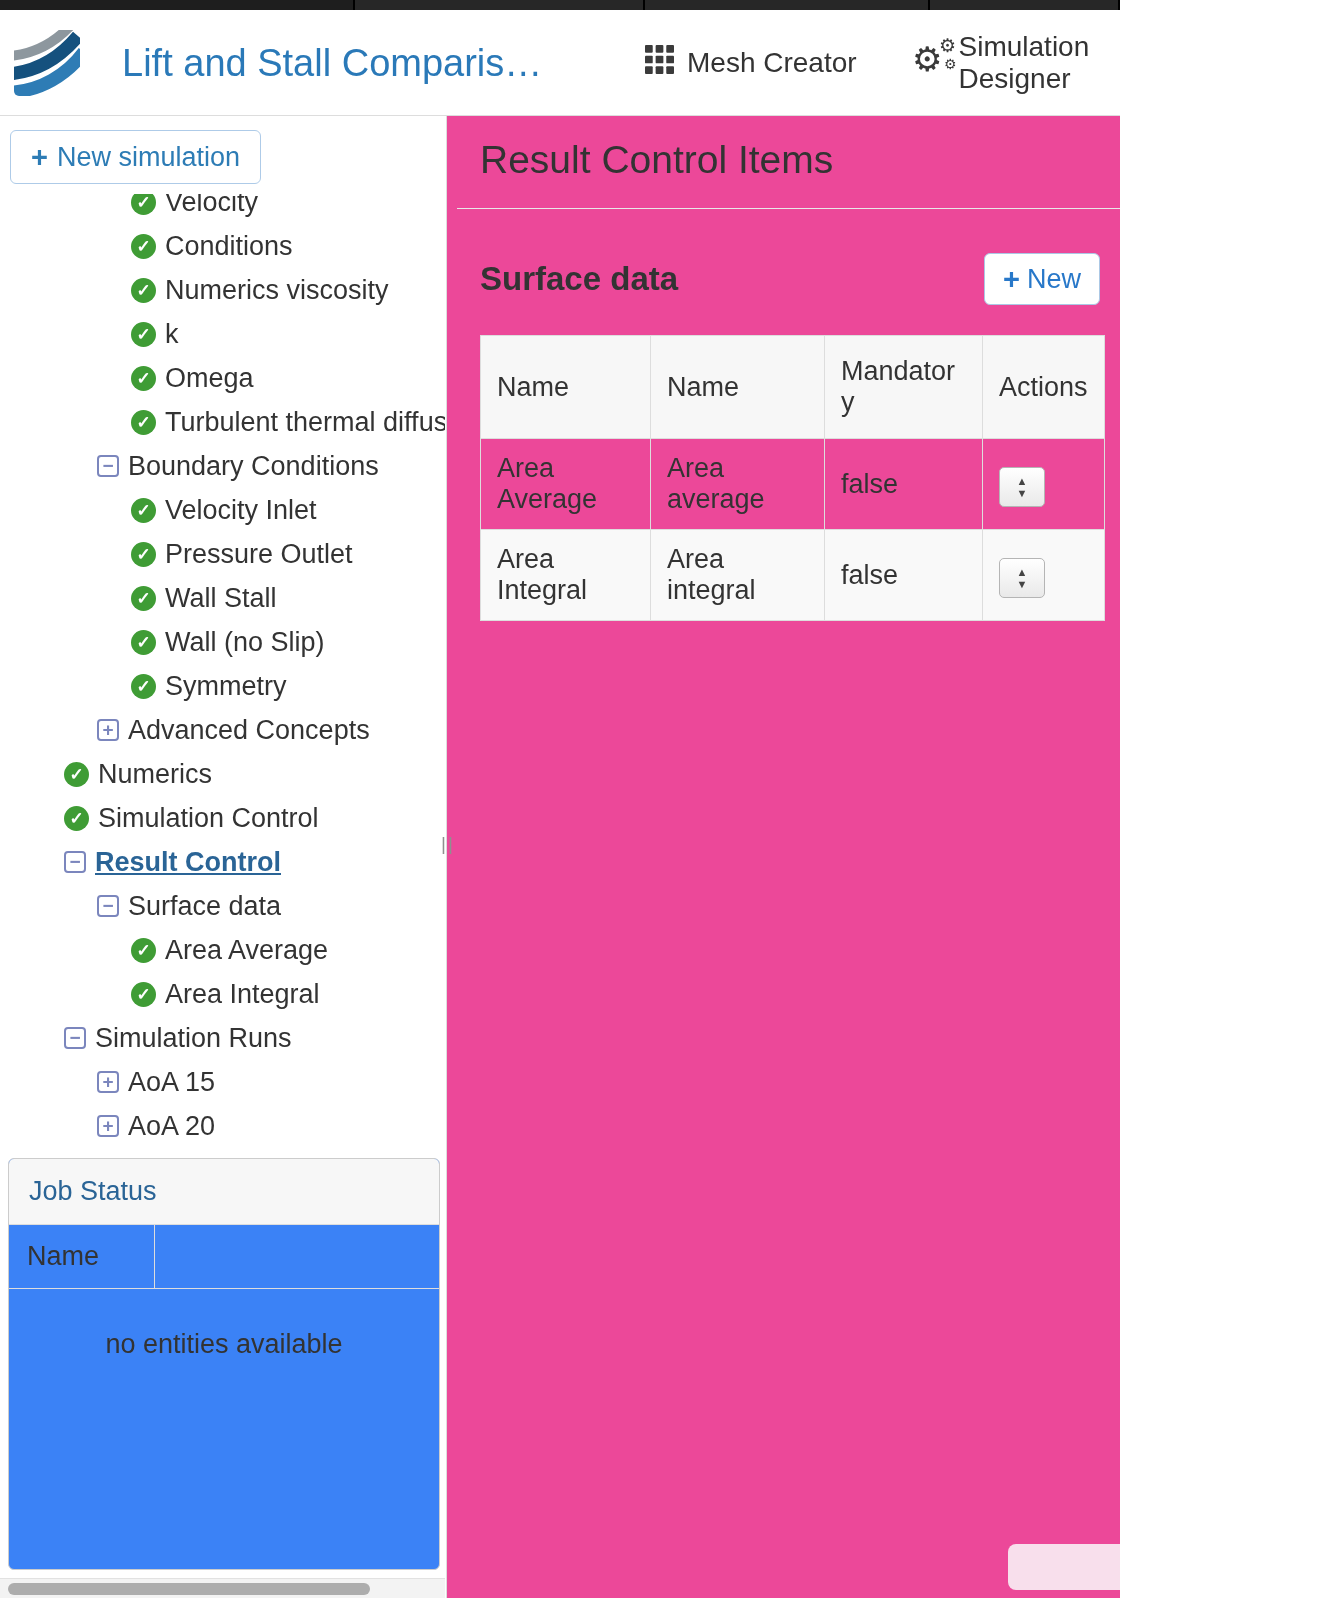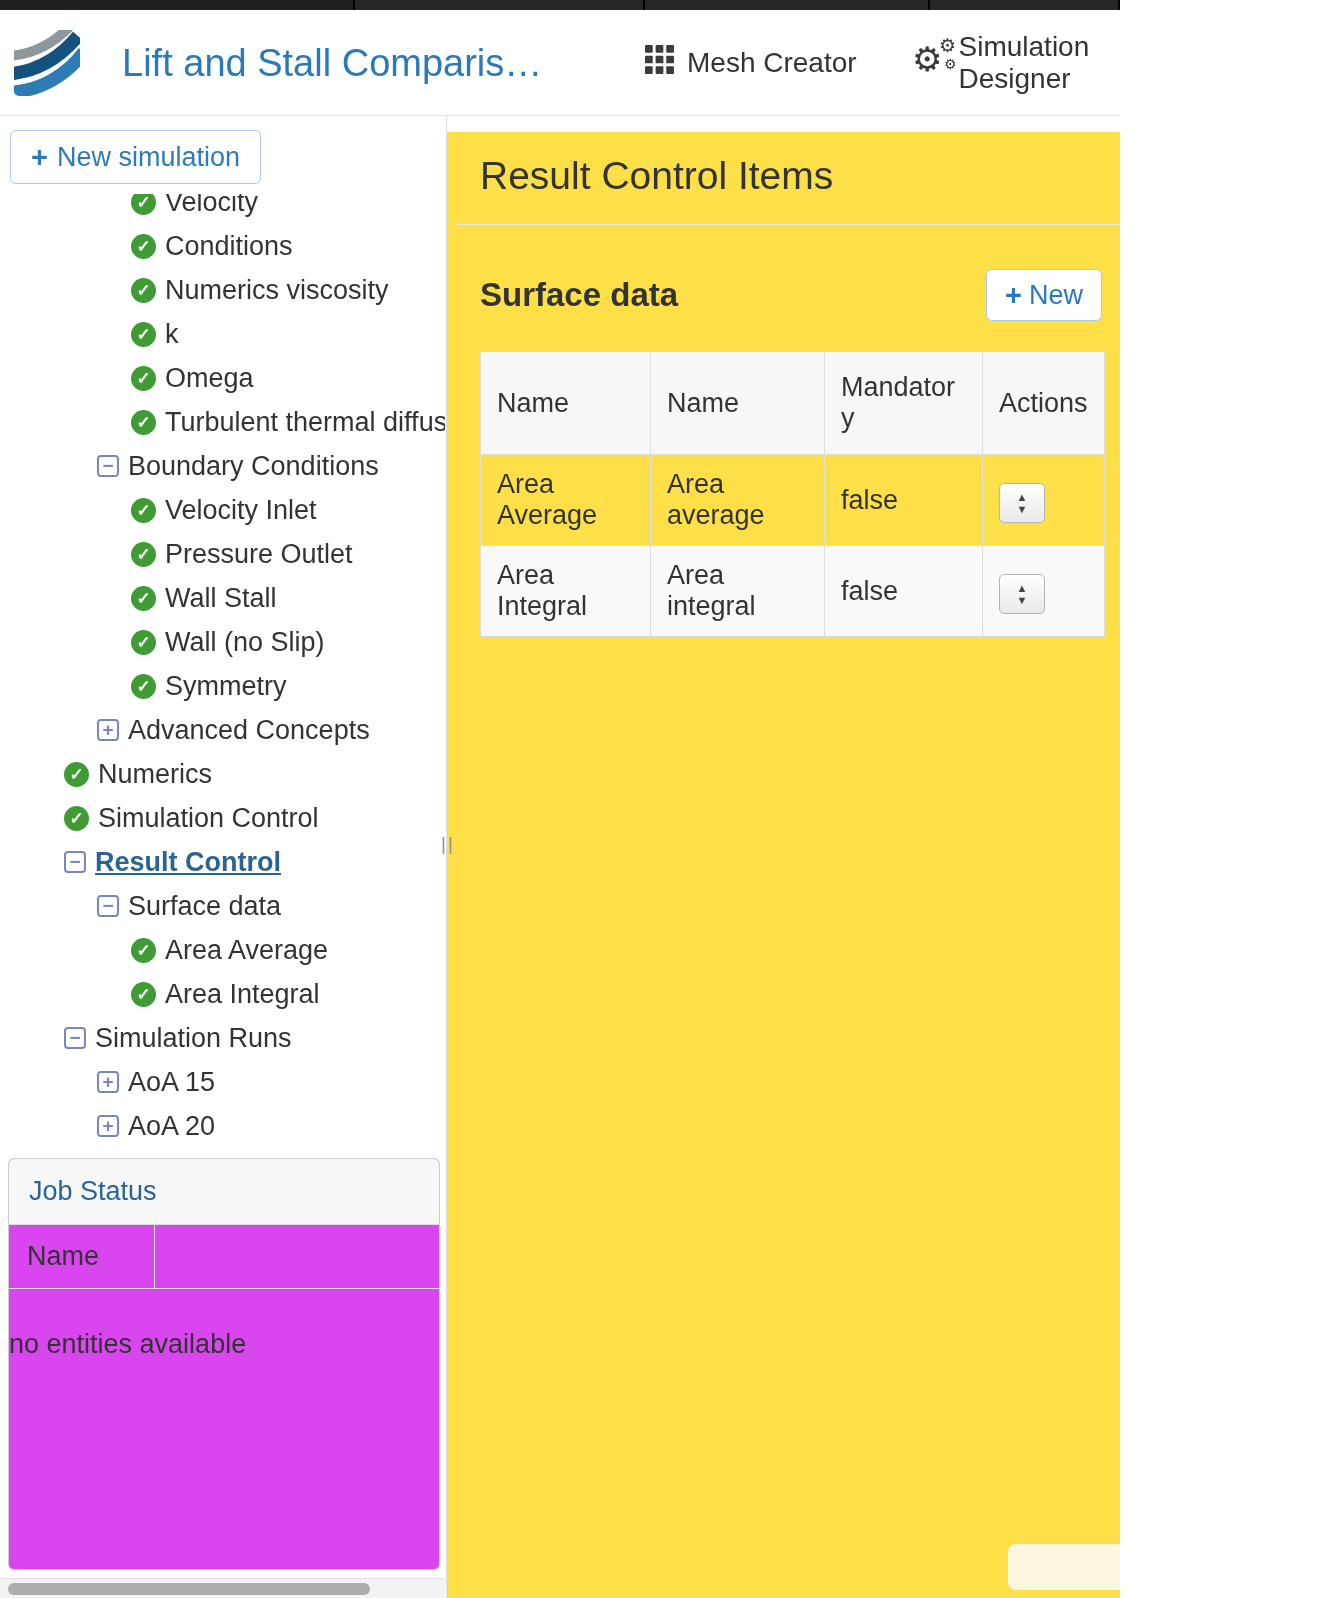--- a/index.html
+++ b/index.html
@@ -34,34 +34,34 @@
   .tree-item{display:flex;align-items:center;gap:9px;height:44px;font-size:27px;color:#333;white-space:nowrap;cursor:pointer}
   .indent-0{padding-left:64px}.indent-1{padding-left:97px}.indent-2{padding-left:131px}
   .tree-item.clipped{margin-top:-14px}
   .ticon{flex:0 0 auto;display:flex;align-items:center;justify-content:center}
   .ticon.check{width:25px;height:25px;border-radius:50%;background:#3f9c35;color:#fff;font-size:17px;font-weight:bold}
   .ticon.minus,.ticon.plus{width:22px;height:22px;border:2px solid #7b86bd;border-radius:4px;color:#7b86bd;
                            font-size:19px;font-weight:bold;background:#fff}
   .tree-item.selected .tlabel{color:#2a6496;font-weight:bold;text-decoration:underline}
 
   
-  .job-panel{position:absolute;left:8px;top:1042px;width:432px;height:412px;background:#d946ef;border:1px solid #ccc;border-radius:6px;overflow:hidden}
+  .job-panel{position:absolute;left:8px;top:1042px;width:432px;height:412px;background:#3b82f6;border:1px solid #ccc;border-radius:6px;overflow:hidden}
   .job-header{height:66px;display:flex;align-items:center;padding:0 20px;background:#f7f7f7;border-bottom:1px solid #ddd;
               color:#2a6496;font-size:27px}
   .job-table{display:flex;height:64px;border-bottom:1px solid #ddd}
   .job-th{display:flex;align-items:center;padding:0 18px;font-size:27px;color:#333;border-right:1px solid #ddd}
   .job-th.name{width:146px}.job-th.status{width:155px}.job-th.extra{flex:1;border-right:none}
-  .job-empty{margin-top:40px;text-align:left;font-size:27px;color:#333}
+  .job-empty{margin-top:40px;text-align:center;font-size:27px;color:#333}
 
   
   .h-scroll{position:absolute;left:0;right:1px;bottom:0;height:20px;background:#f3f3f3;border-top:1px solid #e2e2e2}
   .h-thumb{position:absolute;left:8px;top:4px;width:362px;height:12px;background:#adadad;border-radius:7px;cursor:pointer}
 
   
-  .main{position:absolute;left:447px;top:132px;width:693px;bottom:0;background:#fde047;border-right:3px solid #a3a3a3}
+  .main{position:absolute;left:447px;top:116px;width:693px;bottom:0;background:#ec4899;border-right:5px solid #a3a3a3}
   .main-inner{padding:22px 35px 0 33px}
   .main-title{margin:0;font-size:39px;font-weight:400;color:#333}
   .main-hr{border:none;border-top:1px solid #e8e8e8;margin:26px -25px 0 -23px}
   .section-row{display:flex;align-items:center;justify-content:space-between;margin-top:44px}
   .section-title{margin:0;font-size:33px;font-weight:bold;color:#333}
   .new-btn{display:flex;align-items:center;gap:7px;height:52px;padding:0 18px;background:#fff;border:1px solid #abc8e5;
            border-radius:6px;color:#2878c9;font-size:27px;cursor:pointer;font-family:"Liberation Sans",sans-serif}
   .result-table{margin-top:30px;border-collapse:collapse;width:624px;font-size:27px;table-layout:fixed}
   .result-table th,.result-table td{border:1px solid #ddd;text-align:left;vertical-align:middle;padding:14px 16px;
                                     color:#333;font-weight:400;word-wrap:break-word}

